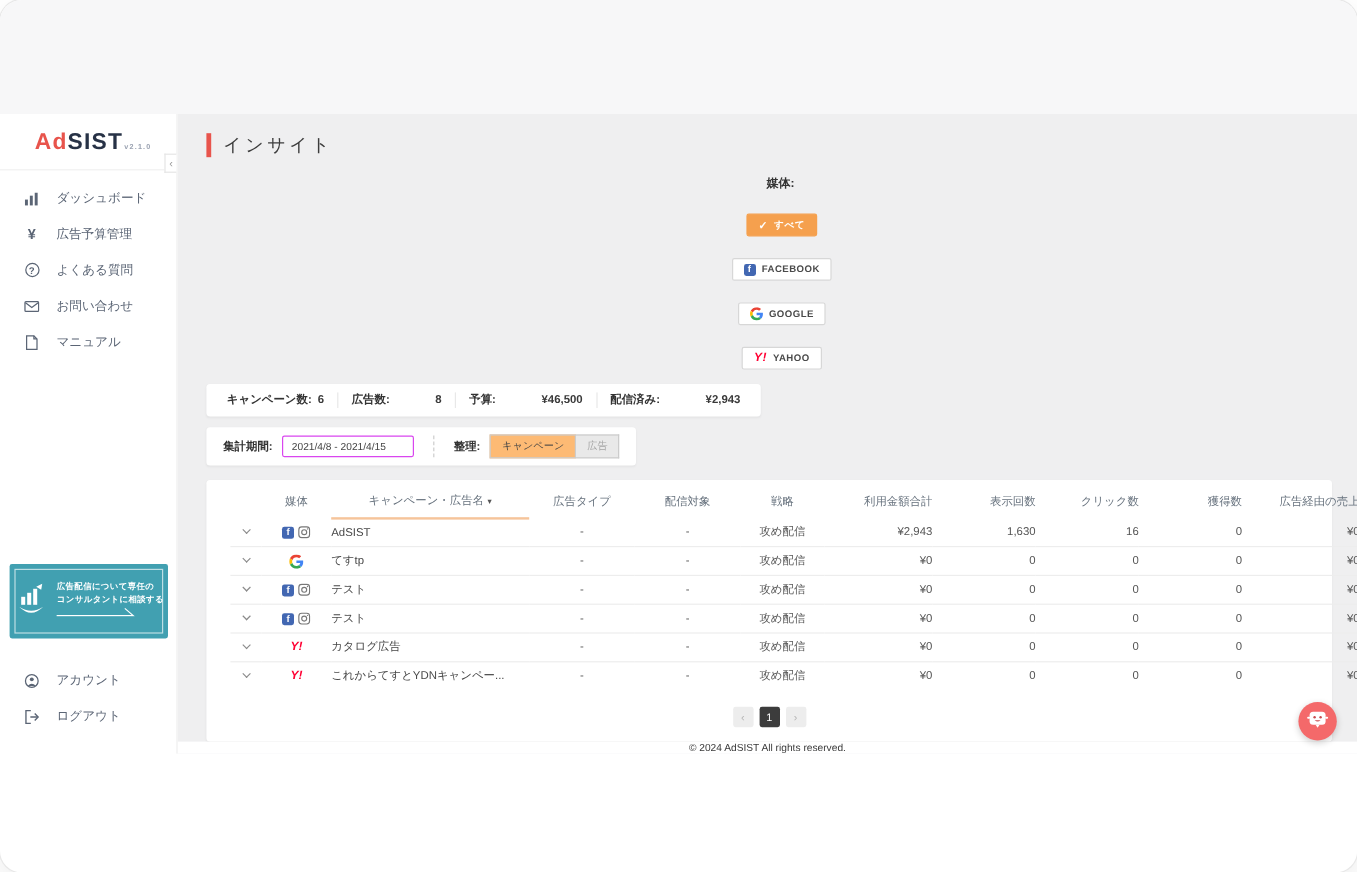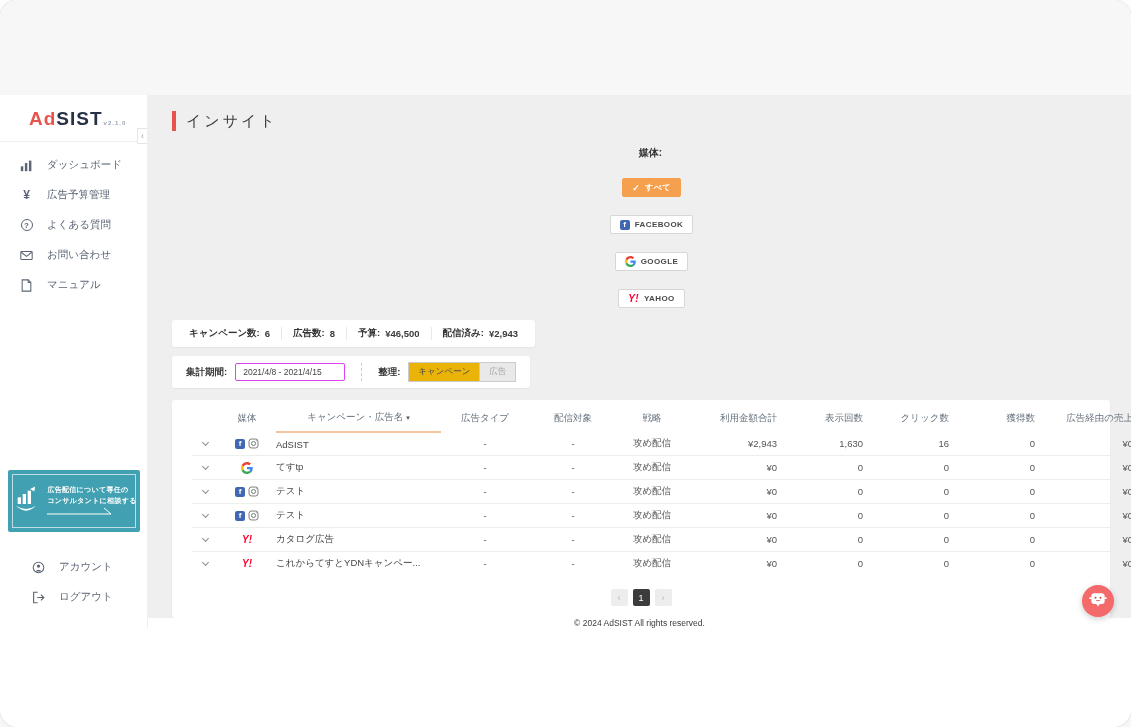--- a/index.html
+++ b/index.html
@@ -24,21 +24,21 @@
                color:#5b6575; font-size:10.5px; cursor:pointer; }
   .menu-item .ic { width:15px; display:flex; justify-content:center; color:#5b6575; }
   .menu-item svg { display:block; }
   .yen-ic { font-size:12px; font-weight:bold; }
   .q-ic { width:12px; height:12px; border:1px solid #5b6575; border-radius:50%; font-size:8px;
           display:flex; align-items:center; justify-content:center; font-weight:bold; }
   .banner { position:absolute; left:8px; top:375px; width:132px; height:62px; background:#41a0b1;
             border-radius:2px; display:flex; align-items:center; justify-content:center; gap:6px; cursor:pointer; }
   .banner::before { content:""; position:absolute; inset:4px; border:1px solid rgba(255,255,255,.65); }
   .banner-txt { color:#fff; font-size:7px; font-weight:bold; line-height:1.6; letter-spacing:.3px; position:relative; }
-  .bottom-menu { position:absolute; left:12px; top:457px; width:100%; }
+  .bottom-menu { position:absolute; left:0; top:457px; width:100%; }
 
   
   .content { flex:1; display:flex; flex-direction:column; background:#efeff0; min-width:0; }
   .main { flex:1; padding:16px 0 0 24px; }
   .page-title { display:flex; align-items:center; height:20px; border-left:4px solid #e8544c;
                 padding-left:10px; font-size:15px; letter-spacing:3px; color:#3c3c3c; }
   .media-row { margin-top:15px; display:flex; align-items:center; gap:18px;flex-direction:column; }
   .media-label { font-size:10px; font-weight:bold; color:#333; margin-right:2px; }
   .mbtn { display:inline-flex; align-items:center; gap:5px; background:#fff; border:1px solid #d7d7d7;
           border-radius:2px; padding:3px 9px; font-size:8px; font-weight:bold; color:#4a4a4a;
@@ -46,31 +46,31 @@
   .mbtn.active { background:#f5a04e; border-color:#f5a04e; color:#fff; }
   .check-ic { font-size:9px; }
   .fb-sq { width:10px; height:10px; border-radius:2px; background:#4267B2; color:#fff; font-size:8px;
            font-weight:bold; display:inline-flex; align-items:center; justify-content:center; line-height:1; }
   .ig-ic svg, .gg-ic svg { display:block; }
   .yh-ic { color:#ff0033; font-weight:bold; font-style:italic; font-size:10px; line-height:1; }
 
   .card { background:#fff; border-radius:3px; box-shadow:0 1px 2px rgba(0,0,0,.05); }
   .stats-card { margin-top:12px; display:inline-flex; align-items:center; padding:7px 6px; }
   .stat { display:flex; align-items:center; padding:0 11px; font-size:9.5px; color:#333;justify-content:center; }
-  .stat + .stat { border-left:1px solid #e8e8e8; }
+  .stat + .stat { border-left:1px solid #e8e8e8;gap:33px; }
   .stat .lbl { font-weight:bold; }
   .stat .val { margin-left:5px; font-weight:bold; color:#3a3a3a; }
 
   .filter-card { margin-top:9px; display:inline-flex; align-items:center; padding:6px 14px; gap:8px; }
   .f-label { font-size:9.5px; font-weight:bold; color:#333; }
   .period-input { border:1px solid #d946ef; border-radius:2px; padding:3px 7px; font-size:8.5px;
                   color:#444; width:110px; font-family:"Liberation Sans", sans-serif; }
   .dash-sep { width:0; height:18px; border-left:1px dashed #ccc; margin:0 8px; }
   .toggle { display:inline-flex; }
-  .tbtn { border:1px solid #ccc; background:#eab308; padding:3px 9px; font-size:8.5px; color:#444;
+  .tbtn { border:1px solid #ccc; background:#fdba74; padding:3px 9px; font-size:8.5px; color:#444;
           cursor:pointer; font-family:"Liberation Sans", sans-serif; }
   .tbtn + .tbtn { border-left:none; }
   .tbtn.off { background:#e9e9e9; color:#a5a5a5; }
 
   .table-card { margin-top:12px; width:938px; padding:2px 20px 12px; }
   table { width:100%; border-collapse:collapse; table-layout:fixed; }
   th { font-size:9.5px; color:#67727e; font-weight:normal; padding:9px 0 7px; white-space:nowrap; }
   td { font-size:9.5px; color:#555; padding:5px 0; border-top:1px solid #ededed; white-space:nowrap;
        overflow:hidden; text-overflow:ellipsis; }
   tr:first-child td { border-top:none; }

